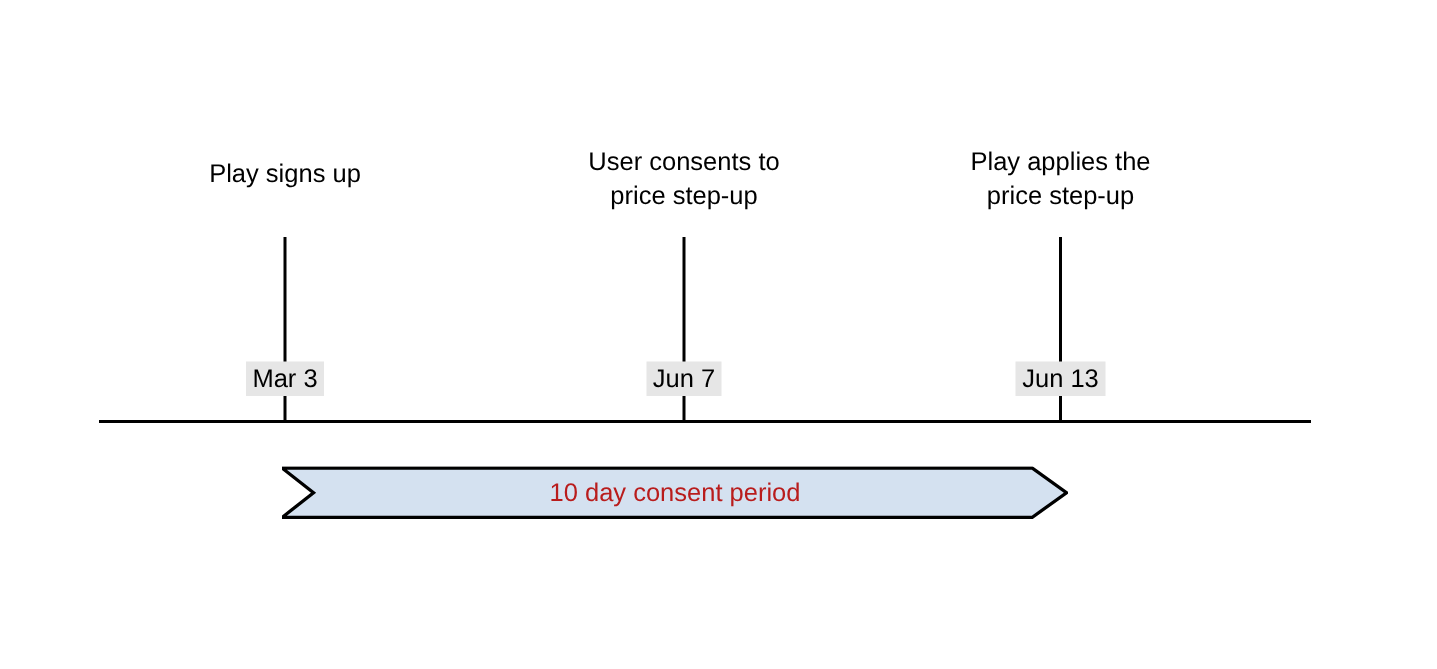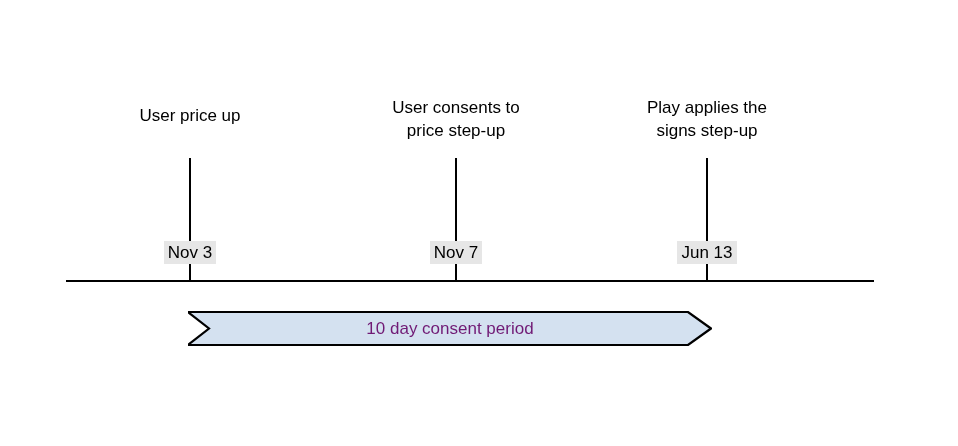--- a/index.html
+++ b/index.html
@@ -89,51 +89,51 @@
   .banner-label {
     position: absolute;
     left: 0;
     top: 0;
     width: 524px;
     height: 35px;
     display: flex;
     align-items: center;
     justify-content: center;
     font-size: 17px;
-    color: #701a75;
+    color: #b91c1c;
     pointer-events: none;
   }
 </style>
 </head>
 <body>
 
 <div id="canvas">
 
   <div class="axis-line"></div>
 
   <div class="marker" style="left:190px;">
-    <div class="marker-caption">User price up</div>
+    <div class="marker-caption">Play signs up</div>
     <div class="marker-stem"></div>
     <div class="date-chip-wrap">
-      <span class="date-chip">Nov 3</span>
+      <span class="date-chip">Mar 3</span>
     </div>
   </div>
 
   <div class="marker" style="left:456px;">
     <div class="marker-caption two-line">User consents to
 price step-up</div>
     <div class="marker-stem"></div>
     <div class="date-chip-wrap">
-      <span class="date-chip">Nov 7</span>
+      <span class="date-chip">Jun 7</span>
     </div>
   </div>
 
   <div class="marker" style="left:707px;">
     <div class="marker-caption two-line">Play applies the
-signs step-up</div>
+price step-up</div>
     <div class="marker-stem"></div>
     <div class="date-chip-wrap">
       <span class="date-chip">Jun 13</span>
     </div>
   </div>
 
   <div class="banner">
     <svg viewBox="0 0 524 35" xmlns="http://www.w3.org/2000/svg">
       <polygon points="0,1 500,1 523,17.5 500,34 0,34 21,17.5" fill="#d4e1f0" stroke="#000000" stroke-width="2.2" stroke-linejoin="miter"></polygon>
     </svg>

